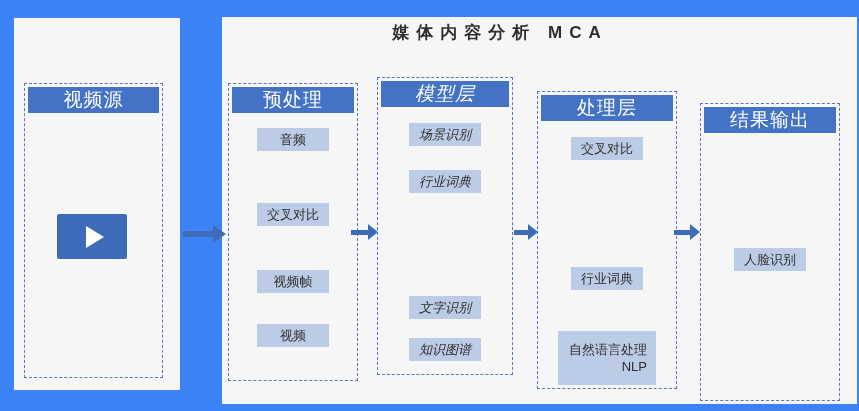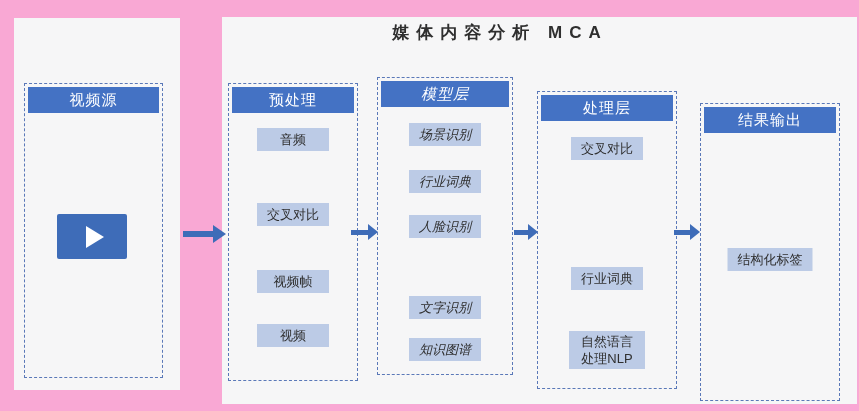--- a/index.html
+++ b/index.html
@@ -1,20 +1,20 @@
 <!DOCTYPE html>
 <html style="--header-blue: #4472c4; --item-blue: #bccbe6; --panel-gray: #f6f6f7; --arrow-blue: #3e6cb8; --dash-border: #5a78b8; --text-dark: #2f2f2f; --header-text: #ffffff;"><head>
 <meta charset="utf-8">
 <style>
   html, body { margin: 0; padding: 0; background: #ffffff; }
   .canvas {
     position: relative;
     width: 859px;
     height: 411px;
-    background: #f9a8d4;
+    background: #3b82f6;
     font-family: "Liberation Sans", "DejaVu Sans", sans-serif;
     overflow: hidden;
   }
   .panel {
     position: absolute;
     background: var(--panel-gray, #f6f6f7);
   }
   .left-panel  { left: 14px;  top: 18px; width: 166px; height: 372px; }
   .main-panel  { left: 222px; top: 17px; width: 635px; height: 387px; }
   .title {
@@ -36,45 +36,46 @@
   .stage-source  { left: 24px;  top: 83px; width: 139px; height: 295px; }
   .stage-pre     { left: 228px; top: 83px; width: 130px; height: 298px; }
   .stage-model   { left: 377px; top: 77px; width: 136px; height: 298px; font-style: italic; }
   .stage-process { left: 537px; top: 83px; width: 140px; height: 298px; margin-top: 8px; }
   .stage-output  { left: 700px; top: 83px; width: 140px; height: 298px; margin-top: 20px; }
   .stage-header {
     position: absolute;
     left: 3px; right: 3px; top: 3px; height: 26px;
     background: var(--header-blue, #4472c4);
     color: var(--header-text, #ffffff);
-    font-size: 15px;
+    font-size: 19px;
     line-height: 26px;
     text-align: center;
     letter-spacing: 1px;
   }
   .chip {
     position: absolute;
     left: 50%;
     transform: translateX(-50%);
     box-sizing: border-box;
     min-width: 72px;
     padding: 4px 10px;
     background: var(--item-blue, #bccbe6);
     color: var(--text-dark, #2f2f2f);
     font-size: 13px;
     line-height: 15px;
     text-align: center;
     white-space: nowrap;
   }
   .chip.two-line {
     white-space: normal;
-    width: 76px;
+    width: 98px;
     min-width: 0;
-    padding: 2px 9px;
+    padding: 10px 9px;
     line-height: 17px;
+    text-align: right;
   }
   .play-button {
     position: absolute;
     left: 32px; top: 130px;
     width: 70px; height: 45px;
     background: var(--arrow-blue, #3e6cb8);
     border-radius: 2px;
     display: flex;
     align-items: center;
     justify-content: center;
@@ -133,21 +134,20 @@
 
   <div class="arrow arrow-2">
       <div class="shaft"></div>
       <div class="head"></div>
     </div>
 
   <div class="stage stage-model">
     <div class="stage-header">模型层</div>
     <div class="chip" style="top:45px">场景识别</div>
     <div class="chip" style="top:92px">行业词典</div>
-    <div class="chip" style="top:137px">人脸识别</div>
     <div class="chip" style="top:218px">文字识别</div>
     <div class="chip" style="top:260px">知识图谱</div>
   </div>
 
   <div class="arrow arrow-3">
       <div class="shaft"></div>
       <div class="head"></div>
     </div>
 
   <div class="stage stage-process">
@@ -157,16 +157,16 @@
     <div class="chip two-line" style="top:239px">自然语言处理NLP</div>
   </div>
 
   <div class="arrow arrow-4">
       <div class="shaft"></div>
       <div class="head"></div>
     </div>
 
   <div class="stage stage-output">
     <div class="stage-header">结果输出</div>
-    <div class="chip" style="top:144px">结构化标签</div>
+    <div class="chip" style="top:144px">人脸识别</div>
   </div>
 
 </div>
 
 </body></html>

